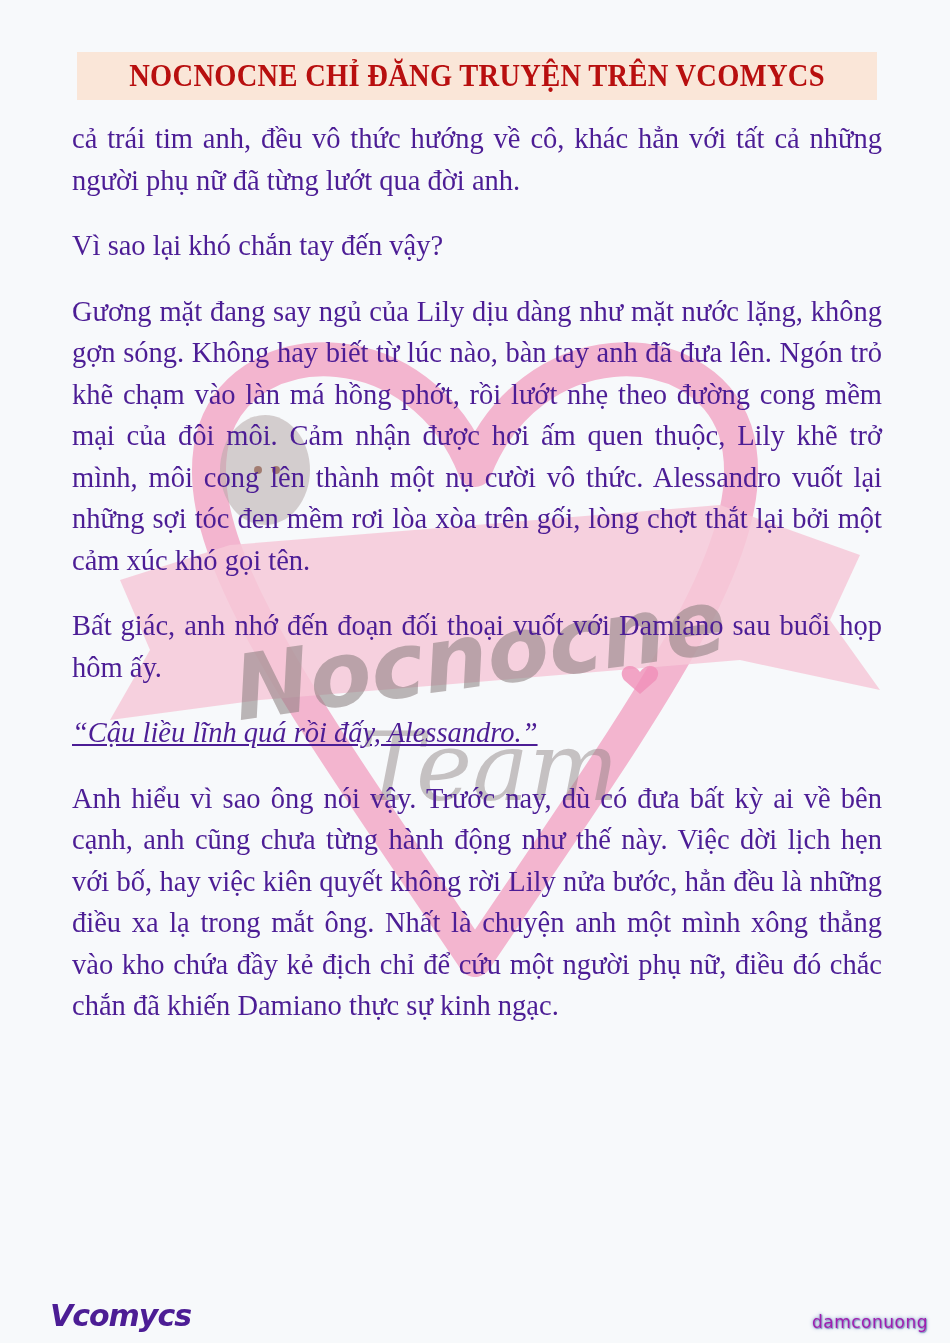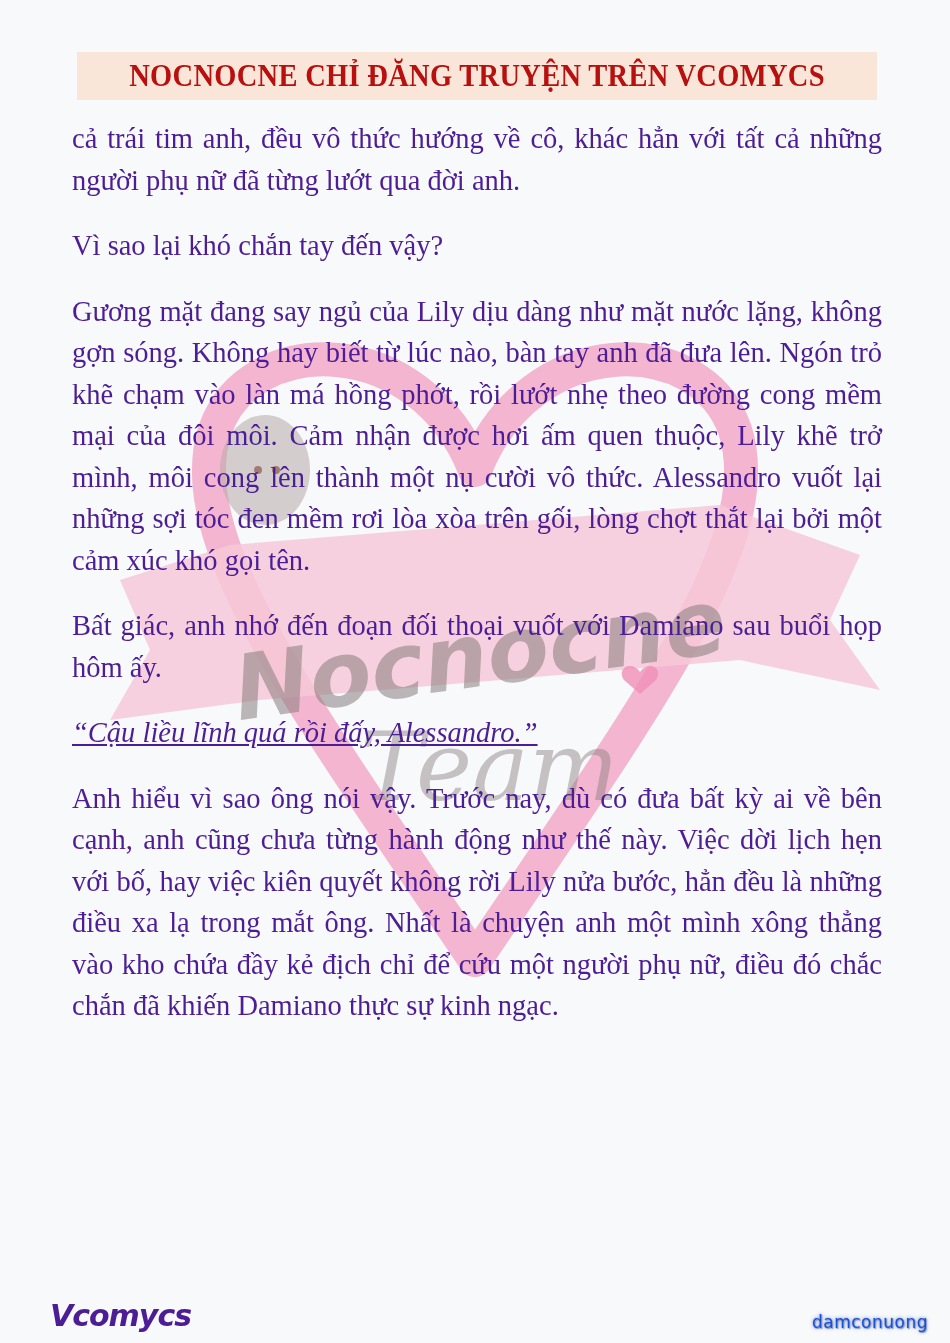--- a/index.html
+++ b/index.html
@@ -28,21 +28,21 @@
   }
   .content p { margin: 0 0 24px 0; text-align: justify; }
   .content p.italic { font-style: italic; text-decoration: underline; }
   .logo-vcomycs {
     position: absolute; left: 18px; top: 1298px;
     font-family: "DejaVu Sans", sans-serif; font-style: italic; font-weight: bold;
     font-size: 30px; color: #4c1d95; letter-spacing: -1px; margin-left: 32px;
   }
   .logo-user {
     position: absolute; left: 812px; top: 1312px;
-    font-family: "DejaVu Sans", sans-serif; font-size: 17px; color: #1d4ed8;
+    font-family: "DejaVu Sans", sans-serif; font-size: 17px; color: #a21caf;
     text-shadow: 0 0 2px #8ea2c9, 0 0 4px #8ea2c9, 1px 1px 1px #7f94bd;
     letter-spacing: 0.5px;
   }
 </style>
 </head>
 <body>
 
 <svg class="watermark" viewBox="0 0 950 1343" xmlns="http://www.w3.org/2000/svg">
 
   <path d="M475 470 C 420 330, 250 330, 215 430 C 180 540, 300 700, 475 960 C 650 700, 770 540, 735 430 C 700 330, 530 330, 475 470 Z" fill="none" stroke="#f3b5cf" stroke-width="34" stroke-linejoin="round"></path>

